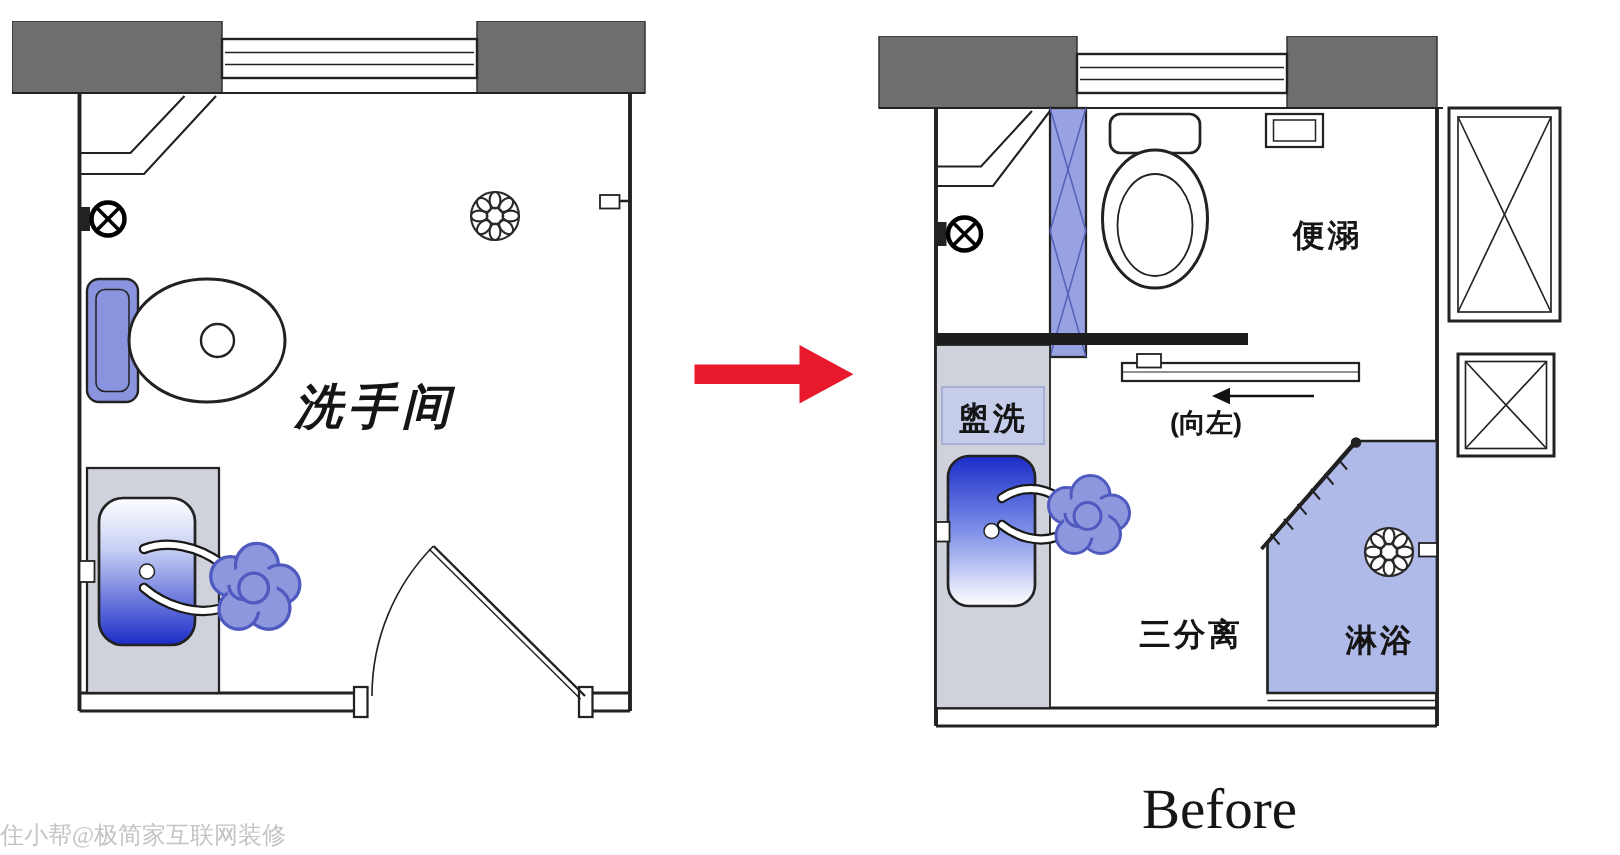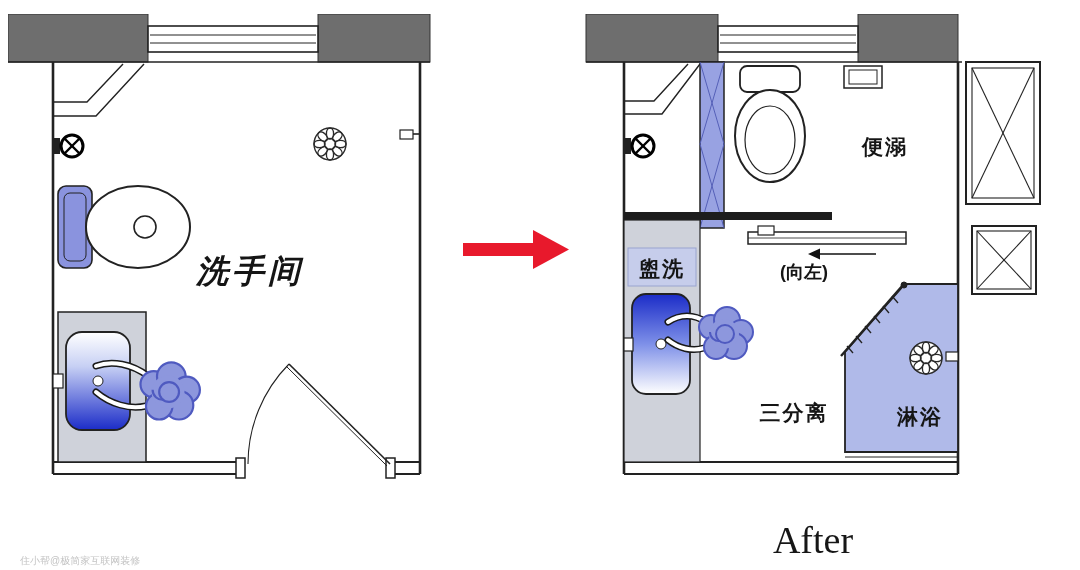--- a/index.html
+++ b/index.html
@@ -6,21 +6,21 @@
   #stage{position:relative;width:1080px;height:570px;background:#fff;overflow:hidden;
          font-family:"Liberation Sans",sans-serif;}
   .plan{position:absolute;}
   svg{display:block;}
   svg text{font-family:"Liberation Sans",sans-serif;fill:#151515;}
   .room-title{font-size:32px;font-weight:600;letter-spacing:4px;}
   .zone-label{font-size:21px;font-weight:600;letter-spacing:2px;}
   .small-label{font-size:18px;font-weight:600;}
   .caption{position:absolute;text-align:center;
            font-family:"Liberation Serif",serif;font-size:38px;color:#161616;}
-  #watermark{position:absolute;left:20px;bottom:2px;font-size:10px;color:#c4c4c4;}
+  #watermark{position:absolute;left:0;bottom:2px;font-size:16px;color:#c4c4c4;font-family:Liberation Serif, serif;}
 </style>
 </head>
 <body>
 
 <div id="stage">
 
   <svg width="0" height="0" style="position:absolute">
     <defs>
       <linearGradient id="gradL" x1="0" y1="0" x2="0" y2="1">
         <stop offset="0" stop-color="#ffffff"></stop>
@@ -128,21 +128,21 @@
       </g>
       <text class="room-title" x="242" y="268" text-anchor="middle">洗手间</text>
     </svg>
   </div>
 
   <svg class="plan" style="left:455px;top:226px;" width="122" height="48" viewBox="0 0 122 48">
     <rect x="8" y="17" width="72" height="13" fill="#e8192c"></rect>
     <polygon points="78,4 114,23.5 78,43" fill="#e8192c"></polygon>
   </svg>
 
-  <div class="plan" style="left:582px;top:14px;">
+  <div class="plan" style="left:582px;top:24px;">
     <svg width="462" height="470" viewBox="0 0 462 470">
 
       <rect x="4" y="0" width="132" height="48" stroke="#333" stroke-width="1" fill="#6e6e6e"></rect>
       <rect x="276" y="0" width="100" height="48" stroke="#333" stroke-width="1" fill="#6e6e6e"></rect>
       <g stroke="#222">
         <rect x="136" y="12" width="140" height="26" fill="#fff" stroke-width="1.6"></rect>
         <line x1="138" y1="21" x2="274" y2="21" stroke-width="1"></line>
         <line x1="138" y1="29" x2="274" y2="29" stroke-width="1"></line>
       </g>
       <g stroke="#222" fill="none">
@@ -237,16 +237,16 @@
       </g>
       <use href="#flower" transform="translate(344,344)"></use>
       <g stroke="#222" fill="#fff">
         <rect x="364" y="338" width="12" height="9" stroke-width="1.2"></rect>
       </g>
       <text class="zone-label" x="338" y="410" text-anchor="middle">淋浴</text>
       <text class="zone-label" x="212" y="406" text-anchor="middle">三分离</text>
     </svg>
   </div>
 
-  <div class="caption" style="left:582px;top:518px;width:462px;">After</div>
+  <div class="caption" style="left:582px;top:518px;width:462px;">Before</div>
 
   <div id="watermark">住小帮@极简家互联网装修</div>
 </div>
 
 </body></html>

